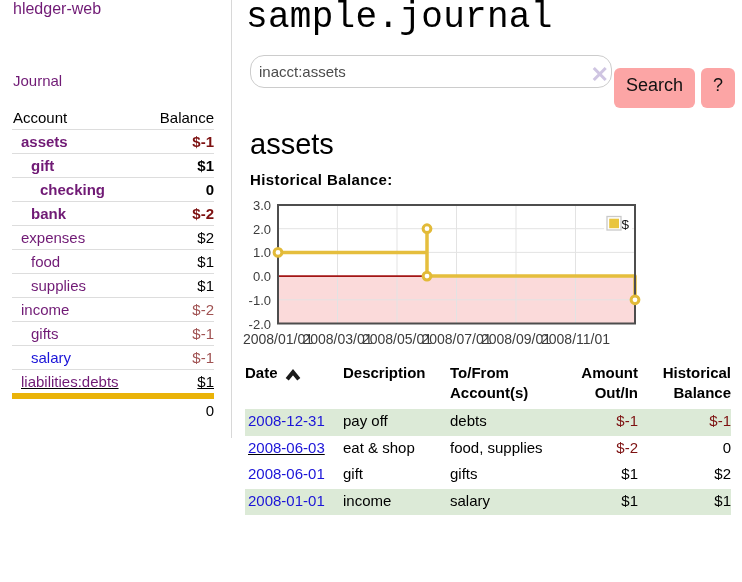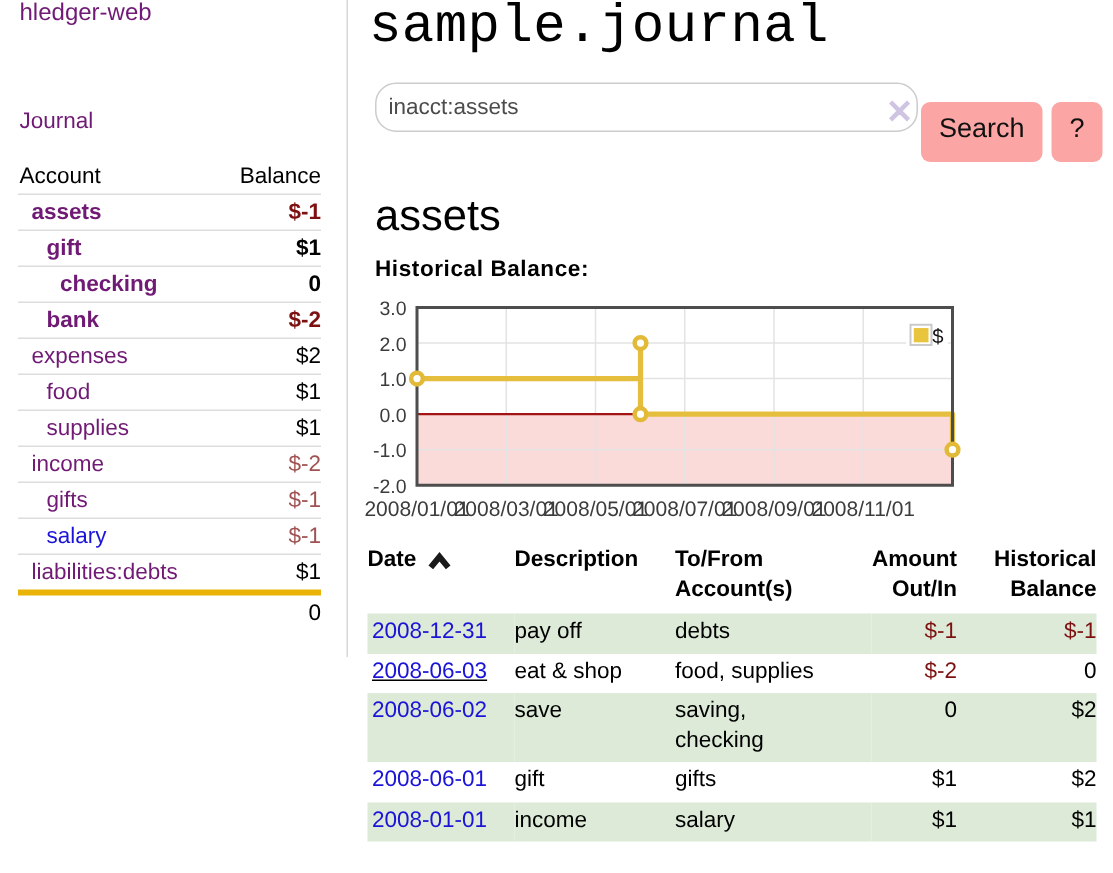--- a/index.html
+++ b/index.html
@@ -10,21 +10,21 @@
 .dred { color:#7d1111; }
 .lred { color:#a05252; }
 b,strong,.b { font-weight:bold; }
 
 
 #vline { position:absolute; left:231px; top:0; width:1px; height:438px; background:#d8d8d8; }
 #acctbl { position:absolute; left:12px; top:106px; width:202px; border-collapse:collapse; font-size:15px; }
 #acctbl td { padding:0; height:23px; border-bottom:1px solid #ddd; vertical-align:middle; white-space:nowrap; }
 #acctbl td.r { text-align:right;margin-top:16px; }
 #acctbl tr.total td { border-bottom:none; }
-#acctbl tr.pretotal td { border-bottom:4px solid #eab308; }
+#acctbl tr.pretotal td { border-bottom:6px solid #eab308;text-decoration:underline; }
 
 
 #searchbox { position:absolute; left:250px; top:55px; width:352px; height:31px; border:1px solid #ccc; border-radius:14px; padding-left:8px; font-size:15px; color:#4c4c4c; line-height:31px; }
 .btn { position:absolute; background:#fca5a5; border:none; border-radius:6px; height:40px; top:68px; font-size:18px; color:#111; text-align:center; font-family:"Liberation Sans", sans-serif; }
 
 
 #regtbl { position:absolute; left:245px; top:361px; width:486px; border-collapse:collapse; font-size:15px; table-layout:fixed; }
 #regtbl th { font-weight:bold; text-align:left; vertical-align:top; padding:2px 0 7px 0; line-height:19.5px; }
 #regtbl th.r, #regtbl td.r { text-align:right; }
 #regtbl td { padding:2px 0 5px 0; line-height:19.5px; vertical-align:top; }
@@ -179,27 +179,20 @@
         <td class="r dred">$-1</td>
         <td class="r dred">$-1</td>
       </tr>
  <tr>
         <td style="padding-left:3px;text-decoration:underline;"><span class="blue">2008-06-03</span></td>
         <td>eat &amp; shop</td>
         <td>food, supplies</td>
         <td class="r dred">$-2</td>
         <td class="r">0</td>
       </tr>
- <tr class="g">
-        <td style="padding-left:3px;"><span class="blue">2008-06-02</span></td>
-        <td>save</td>
-        <td>saving,<br>checking</td>
-        <td class="r">0</td>
-        <td class="r">$2</td>
-      </tr>
  <tr>
         <td style="padding-left:3px;"><span class="blue">2008-06-01</span></td>
         <td>gift</td>
         <td>gifts</td>
         <td class="r">$1</td>
         <td class="r">$2</td>
       </tr>
  <tr class="g">
         <td style="padding-left:3px;"><span class="blue">2008-01-01</span></td>
         <td>income</td>

